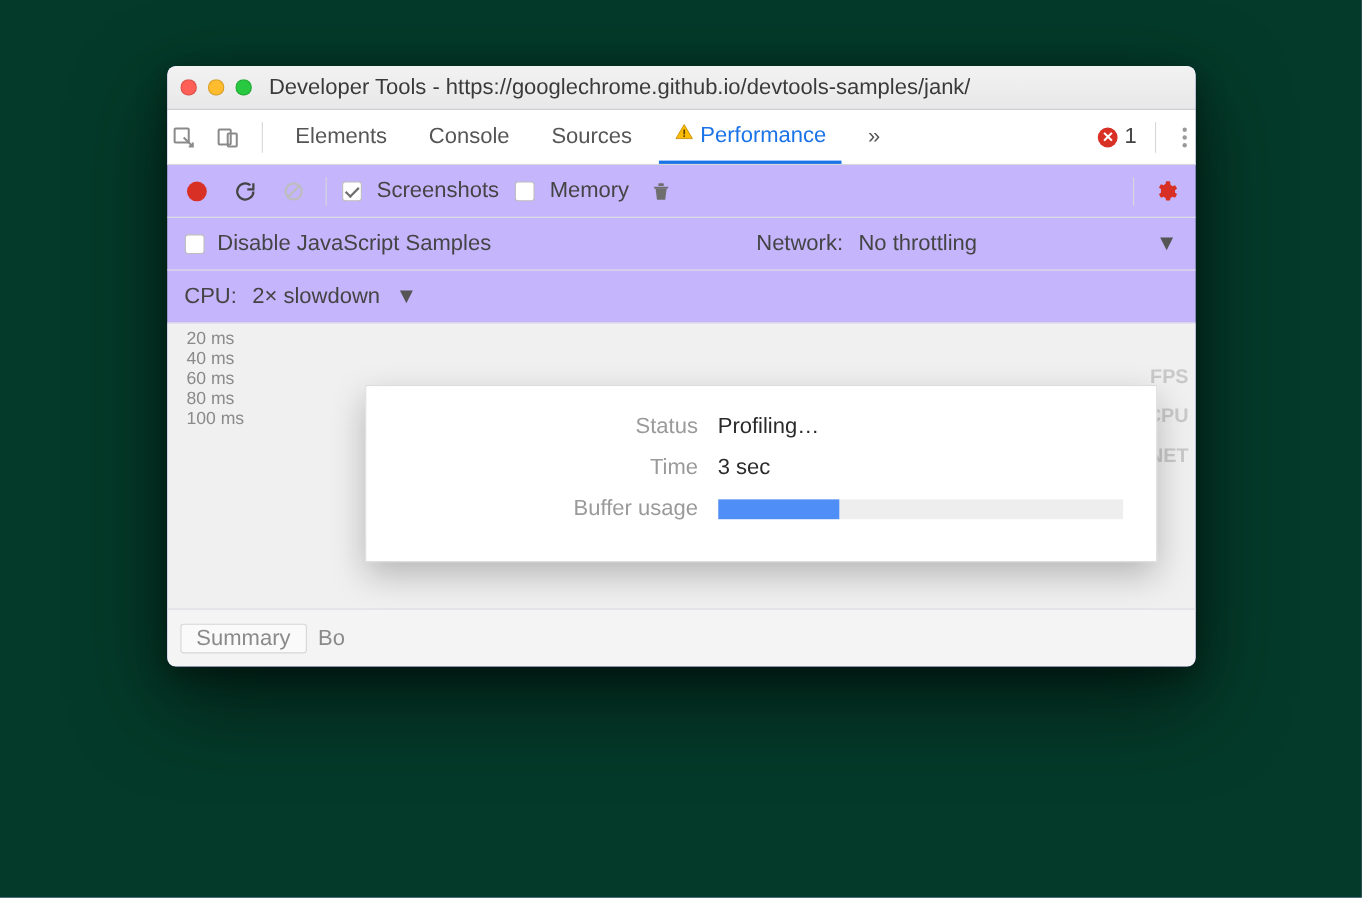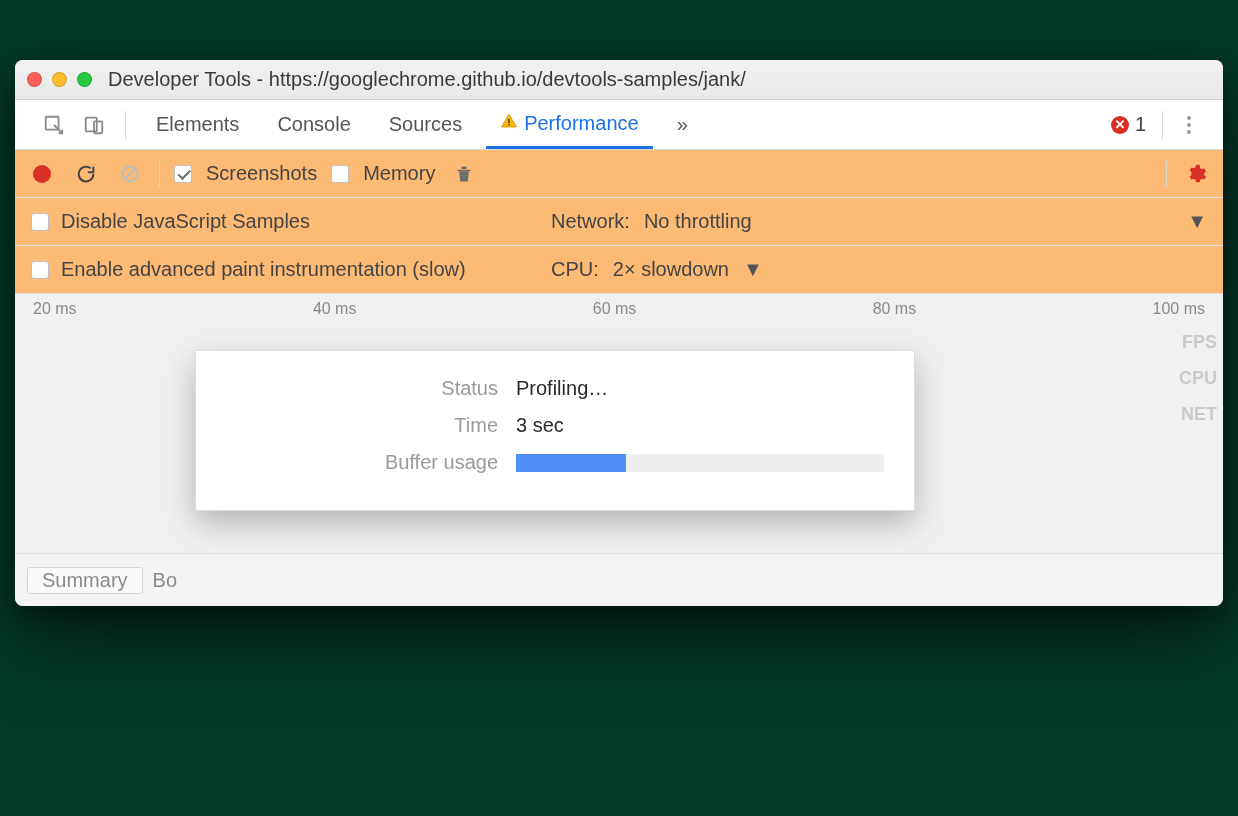--- a/index.html
+++ b/index.html
@@ -6,22 +6,22 @@
   html, body { width: 1238px; height: 816px; }
   body {
     font-family: -apple-system, BlinkMacSystemFont, "Helvetica Neue", Arial, sans-serif;
     background: #043a29;
     display: flex;
     align-items: flex-start;
     justify-content: center;
     padding-top: 60px;
   }
   .window {
-    width: 1208px;
-    background: #fdba74;
+    width: 935px;
+    background: #c4b5fd;
     border-radius: 8px;
     box-shadow: 0 30px 80px rgba(0,0,0,0.55), 0 8px 25px rgba(0,0,0,0.35);
     overflow: hidden;
     position: relative;
   }
   
   .titlebar {
     height: 40px;
     background: linear-gradient(#f2f2f2, #e8e8e8);
     border-bottom: 1px solid #d0d0d0;
@@ -36,21 +36,21 @@
   .tl-max   { background: #28c840; }
   .title { font-size: 20px; color: #3a3a3a; white-space: nowrap; overflow: hidden; text-overflow: ellipsis; }
 
   
   .tabs {
     height: 50px;
     display: flex;
     align-items: center;
     border-bottom: 1px solid #d8d8d8;
     background: #fff;
-    padding: 0 24px;
+    padding: 0 0;
     gap: 10px;
   }
   .icon-btn {
     width: 30px; height: 30px;
     display: flex; align-items: center; justify-content: center;
     color: #6e6e6e;
     cursor: pointer;
   }
   .tab-sep { width: 1px; height: 28px; background: #d8d8d8; margin: 0 6px; }
   .tab-item {
@@ -118,21 +118,21 @@
   .timeline {
     position: relative;
     height: 260px;
     background: #f0f0f0;
     border-bottom: 1px solid #e2e2e2;
   }
   .ticks {
     position:absolute; top:0; left:0; right:0;
     display:flex; justify-content:space-between;
     padding: 6px 18px 0 18px;
-    font-size: 16px; color:#8a8a8a;
+    font-size: 16px; color:#8a8a8a;flex-direction:column;
   }
   .side-labels {
     position:absolute; top:30px; right:6px;
     text-align:right; font-size:18px; font-weight:600; color:#c9c9c9;
     line-height: 2;
   }
 
   
   .bottom-tabs {
     height: 52px;
@@ -278,24 +278,20 @@
         <span>Disable JavaScript Samples</span>
       </div>
       <div class="net-area">
         <span class="net-label">Network:</span>
         <span class="net-value">No throttling</span>
       </div>
       <div class="spacer"></div>
       <span class="dd-caret">▼</span>
     </div>
     <div class="settings-row">
-      <div class="label-col">
-        <div class="cbx"></div>
-        <span>Enable advanced paint instrumentation (slow)</span>
-      </div>
       <div class="net-area">
         <span class="net-label">CPU:</span>
         <span class="net-value">2× slowdown</span>
         <span class="dd-caret">▼</span>
       </div>
     </div>
   </div>
 
   <div class="timeline">
     <div class="ticks">

